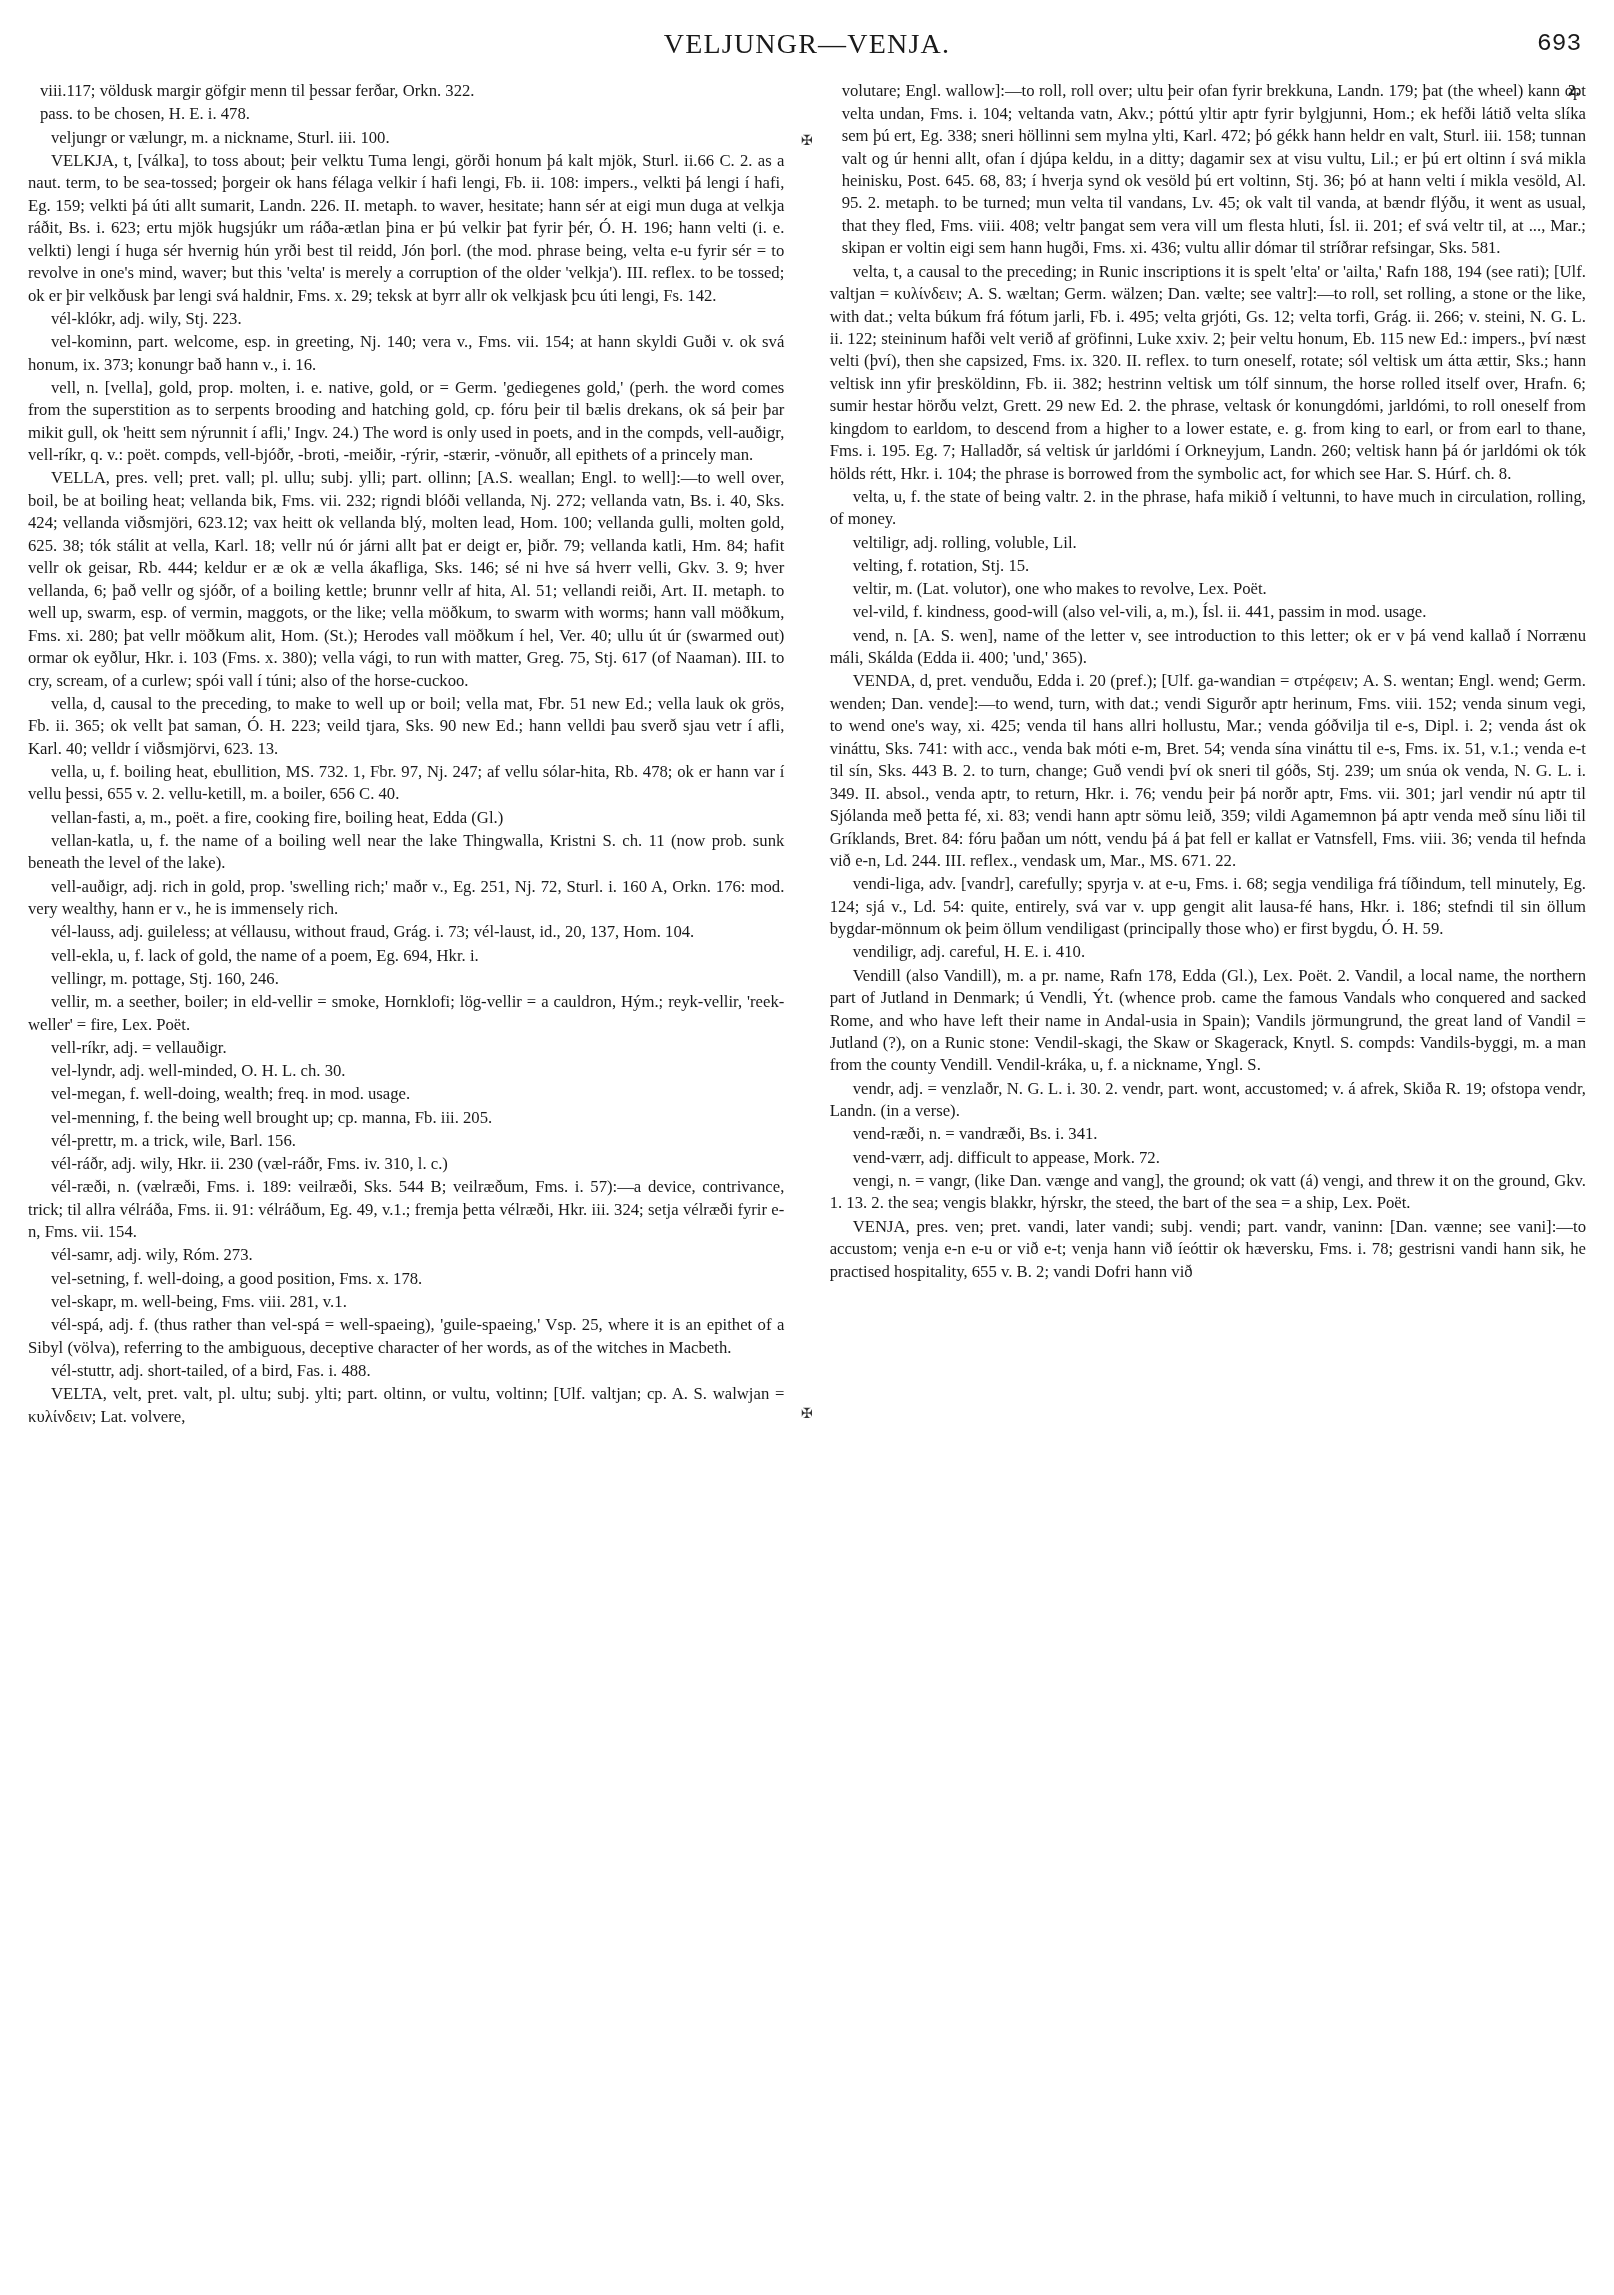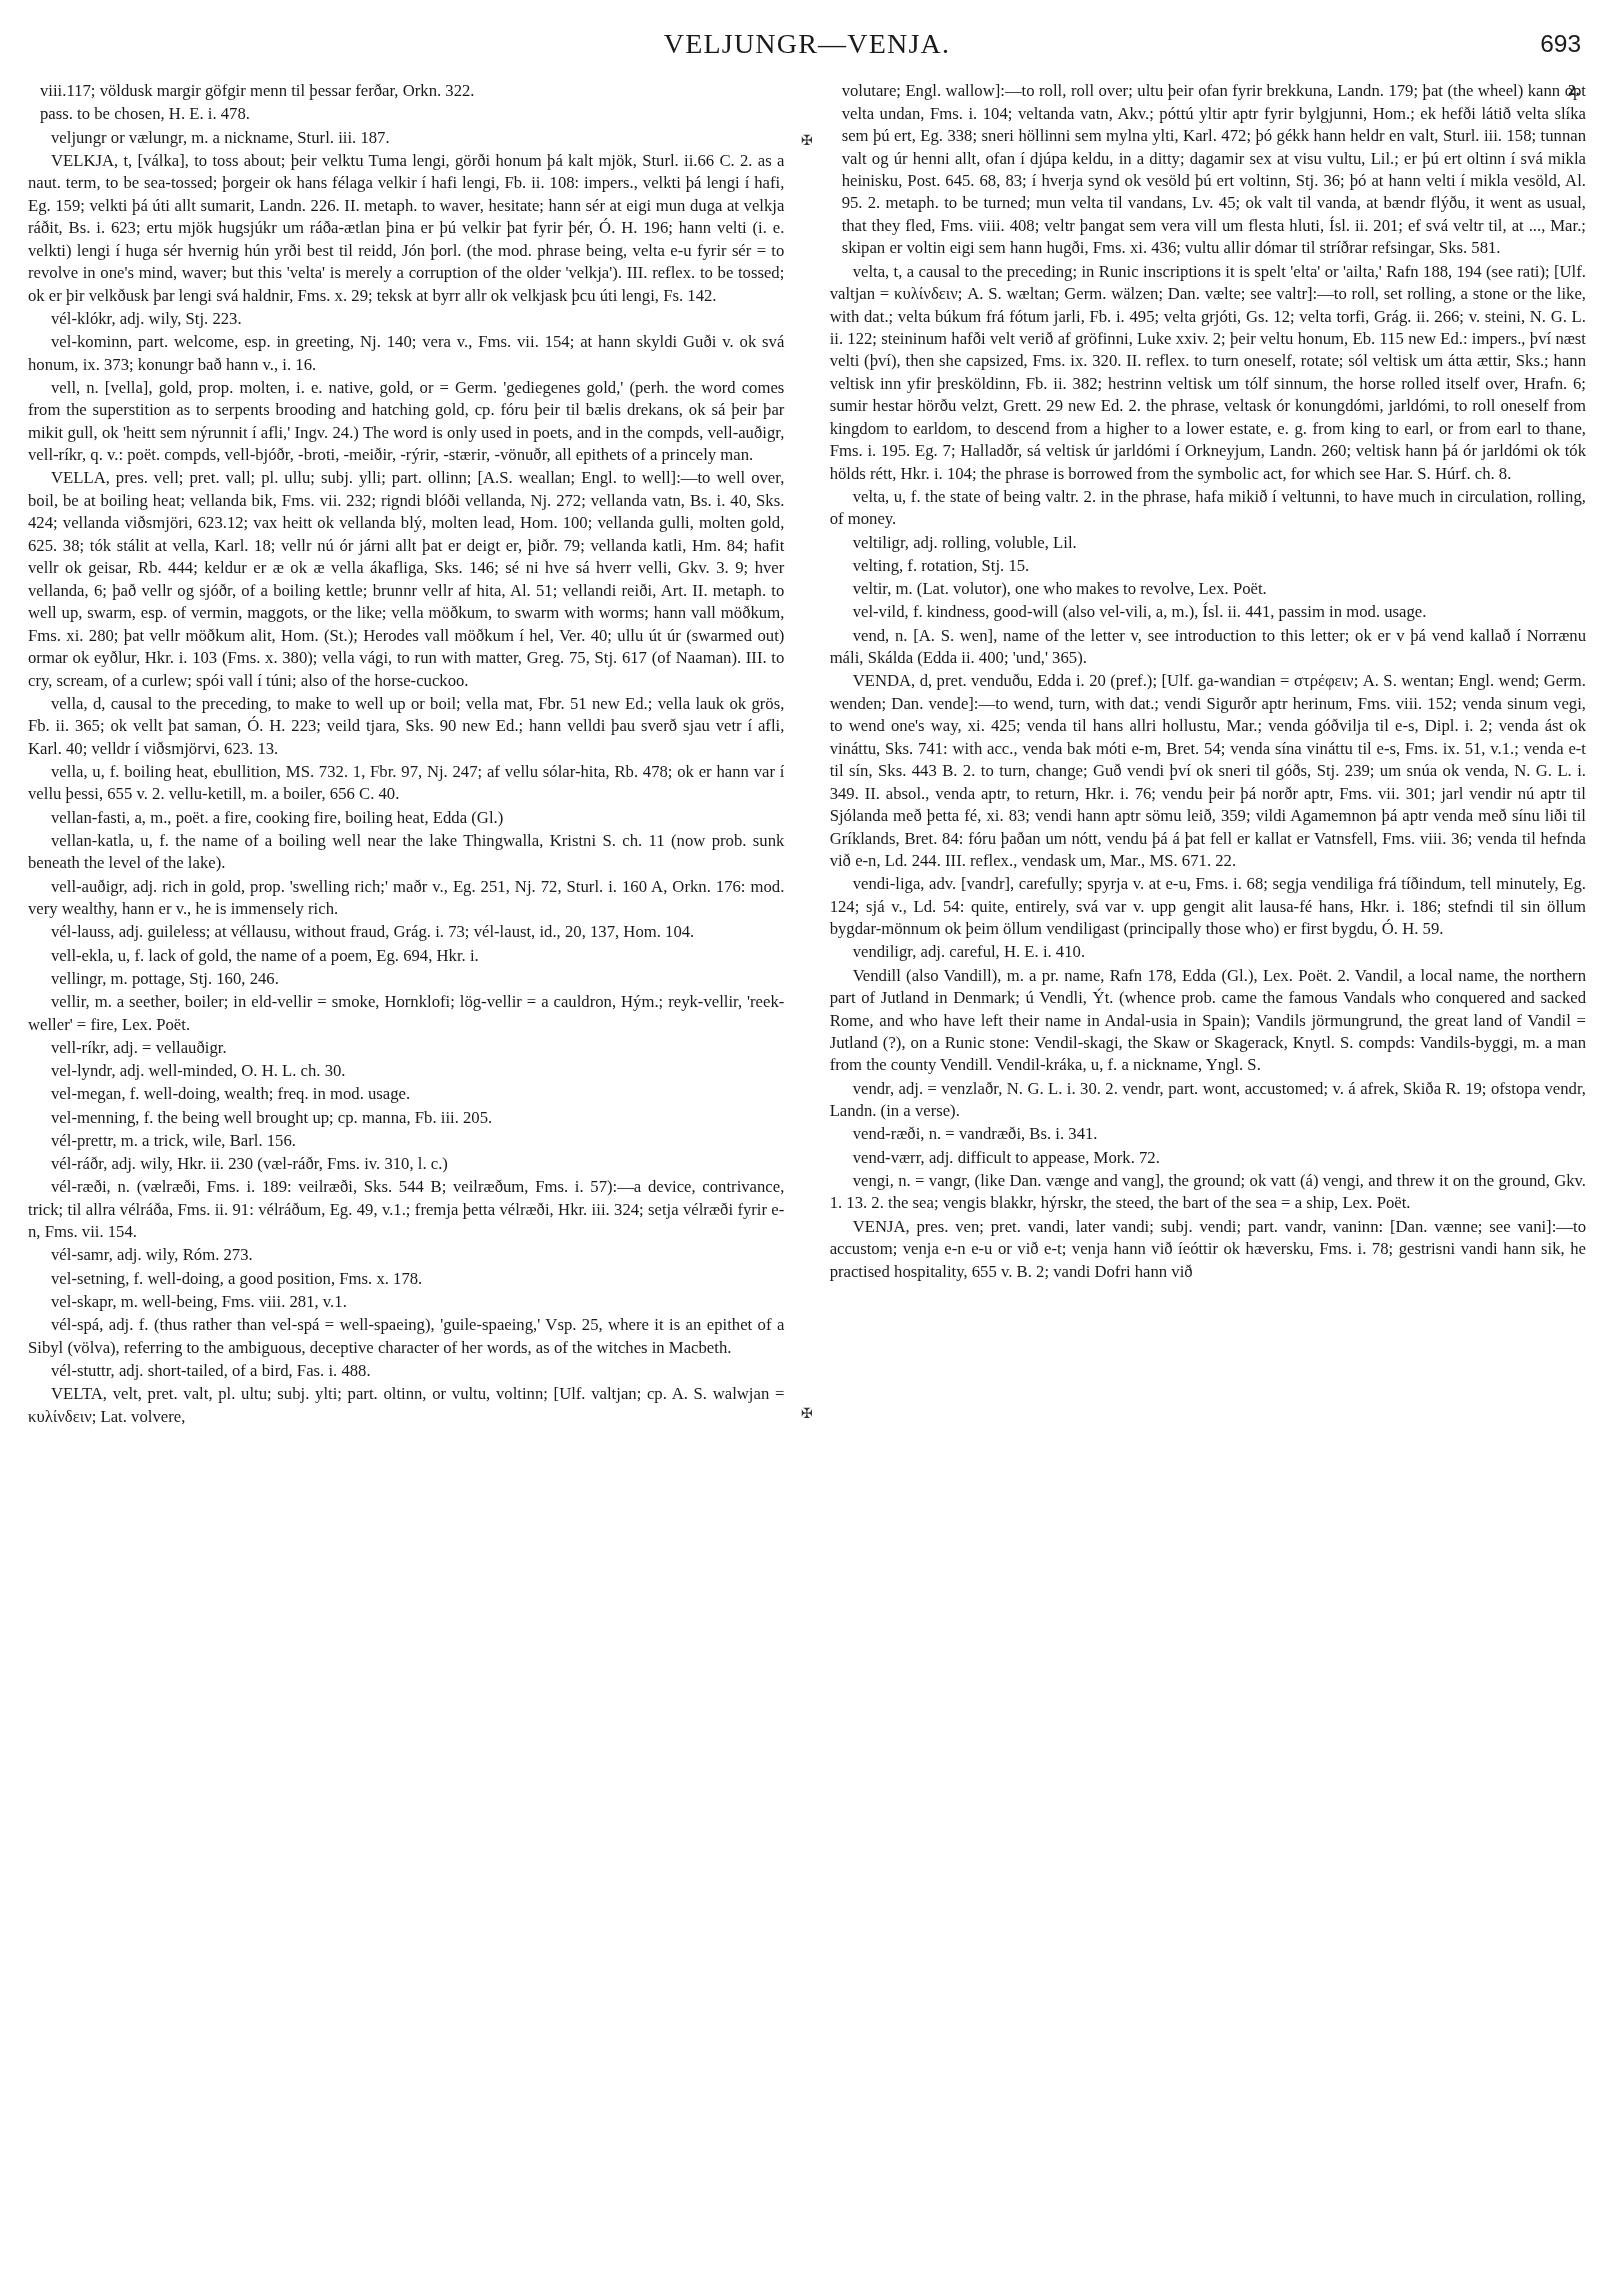--- a/index.html
+++ b/index.html
@@ -28,21 +28,21 @@
     font-size: 28px;
     letter-spacing: 1.2px;
     font-family: "Liberation Serif", serif;
     padding-top: 4.9px;
   }
   .page-number {
     position: absolute;
     right: 4.9px;
     top: 6.5px;
     font-size: 24.5px;
-    font-family: Liberation Sans, sans-serif;
+    font-family: Liberation Mono, monospace;
   }
   .columns {
     display: flex;
     flex-direction: row;
     align-items: flex-start;
     margin-top: 8.2px;
     position: relative;
   }
   .col {
     width: 765px;
@@ -90,21 +90,21 @@
     <div class="page-title">VELJUNGR—VENJA.</div>
     <div class="page-number">693</div>
   </div>
 
   <div class="columns">
 
     <div class="col left">
       <div class="col-marker marker-2a">2.</div>
       <p class="entry noindent">viii.117; völdusk margir göfgir menn til þessar ferðar, Orkn. 322.</p>
       <p class="entry noindent">pass. to be chosen, H. E. i. 478.</p>
-      <p class="entry">veljungr or vælungr, m. a nickname, Sturl. iii. 187.</p>
+      <p class="entry">veljungr or vælungr, m. a nickname, Sturl. iii. 100.</p>
       <p class="entry">VELKJA, t, [válka], to toss about; þeir velktu Tuma lengi, görði honum þá kalt mjök, Sturl. ii.66 C.    2. as a naut. term, to be sea-tossed; þorgeir ok hans félaga velkir í hafi lengi, Fb. ii. 108: impers., velkti þá lengi í hafi, Eg. 159; velkti þá úti allt sumarit, Landn. 226.    II. metaph. to waver, hesitate; hann sér at eigi mun duga at velkja ráðit, Bs. i. 623; ertu mjök hugsjúkr um ráða-ætlan þina er þú velkir þat fyrir þér, Ó. H. 196; hann velti (i. e. velkti) lengi í huga sér hvernig hún yrði best til reidd, Jón þorl. (the mod. phrase being, velta e-u fyrir sér = to revolve in one's mind, waver; but this 'velta' is merely a corruption of the older 'velkja').    III. reflex. to be tossed; ok er þir velkðusk þar lengi svá haldnir, Fms. x. 29; teksk at byrr allr ok velkjask þcu úti lengi, Fs. 142.</p>
       <p class="entry">vél-klókr, adj. wily, Stj. 223.</p>
       <p class="entry">vel-kominn, part. welcome, esp. in greeting, Nj. 140; vera v., Fms. vii. 154; at hann skyldi Guði v. ok svá honum, ix. 373; konungr bað hann v., i. 16.</p>
       <p class="entry">vell, n. [vella], gold, prop. molten, i. e. native, gold, or = Germ. 'gediegenes gold,' (perh. the word comes from the superstition as to serpents brooding and hatching gold, cp. fóru þeir til bælis drekans, ok sá þeir þar mikit gull, ok 'heitt sem nýrunnit í afli,' Ingv. 24.) The word is only used in poets, and in the compds, vell-auðigr, vell-ríkr, q. v.: poët. compds, vell-bjóðr, -broti, -meiðir, -rýrir, -stærir, -vönuðr, all epithets of a princely man.</p>
       <p class="entry">VELLA, pres. vell; pret. vall; pl. ullu; subj. ylli; part. ollinn; [A.S. weallan; Engl. to well]:—to well over, boil, be at boiling heat; vellanda bik, Fms. vii. 232; rigndi blóði vellanda, Nj. 272; vellanda vatn, Bs. i. 40, Sks. 424; vellanda viðsmjöri, 623.12; vax heitt ok vellanda blý, molten lead, Hom. 100; vellanda gulli, molten gold, 625. 38; tók stálit at vella, Karl. 18; vellr nú ór járni allt þat er deigt er, þiðr. 79; vellanda katli, Hm. 84; hafit vellr ok geisar, Rb. 444; keldur er æ ok æ vella ákafliga, Sks. 146; sé ni hve sá hverr velli, Gkv. 3. 9; hver vellanda, 6; það vellr og sjóðr, of a boiling kettle; brunnr vellr af hita, Al. 51; vellandi reiði, Art.    II. metaph. to well up, swarm, esp. of vermin, maggots, or the like; vella möðkum, to swarm with worms; hann vall möðkum, Fms. xi. 280; þat vellr möðkum alit, Hom. (St.); Herodes vall möðkum í hel, Ver. 40; ullu út úr (swarmed out) ormar ok eyðlur, Hkr. i. 103 (Fms. x. 380); vella vági, to run with matter, Greg. 75, Stj. 617 (of Naaman).    III. to cry, scream, of a curlew; spói vall í túni; also of the horse-cuckoo.</p>
       <p class="entry">vella, d, causal to the preceding, to make to well up or boil; vella mat, Fbr. 51 new Ed.; vella lauk ok grös, Fb. ii. 365; ok vellt þat saman, Ó. H. 223; veild tjara, Sks. 90 new Ed.; hann velldi þau sverð sjau vetr í afli, Karl. 40; velldr í viðsmjörvi, 623. 13.</p>
       <p class="entry">vella, u, f. boiling heat, ebullition, MS. 732. 1, Fbr. 97, Nj. 247; af vellu sólar-hita, Rb. 478; ok er hann var í vellu þessi, 655 v. 2.    vellu-ketill, m. a boiler, 656 C. 40.</p>
       <p class="entry">vellan-fasti, a, m., poët. a fire, cooking fire, boiling heat, Edda (Gl.)</p>
       <p class="entry">vellan-katla, u, f. the name of a boiling well near the lake Thingwalla, Kristni S. ch. 11 (now prob. sunk beneath the level of the lake).</p>
       <p class="entry">vell-auðigr, adj. rich in gold, prop. 'swelling rich;' maðr v., Eg. 251, Nj. 72, Sturl. i. 160 A, Orkn. 176: mod. very wealthy, hann er v., he is immensely rich.</p>

